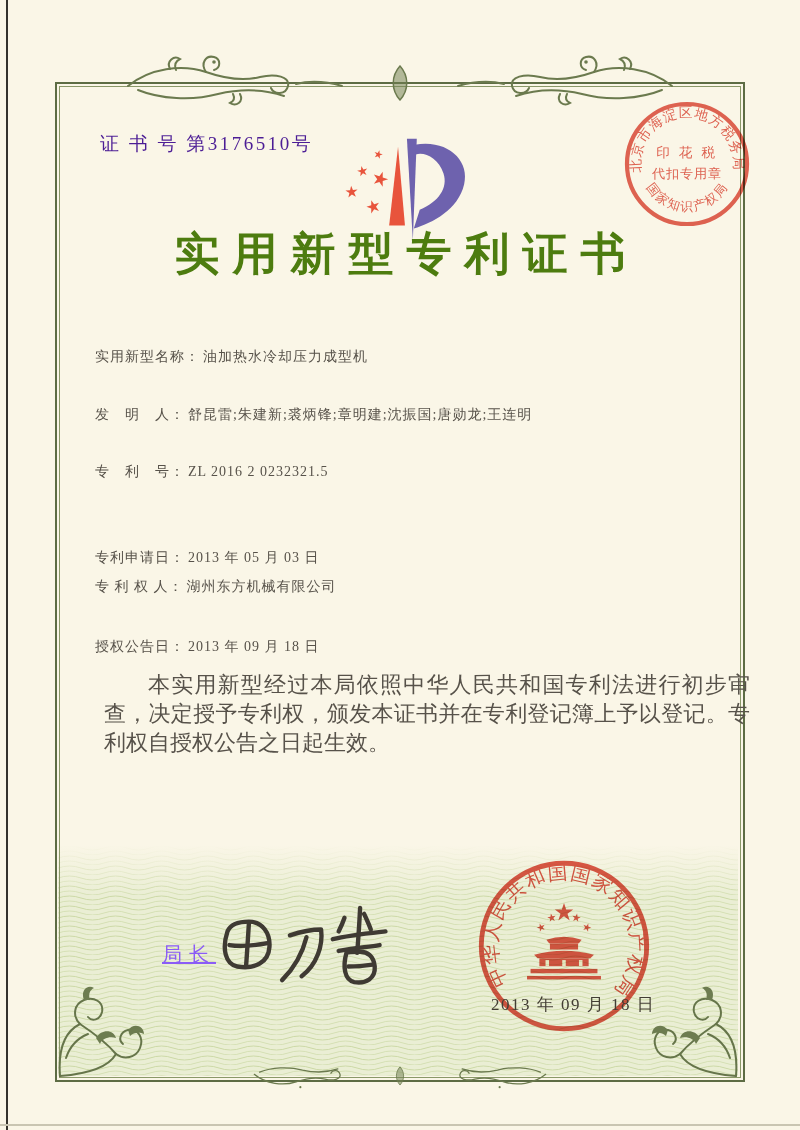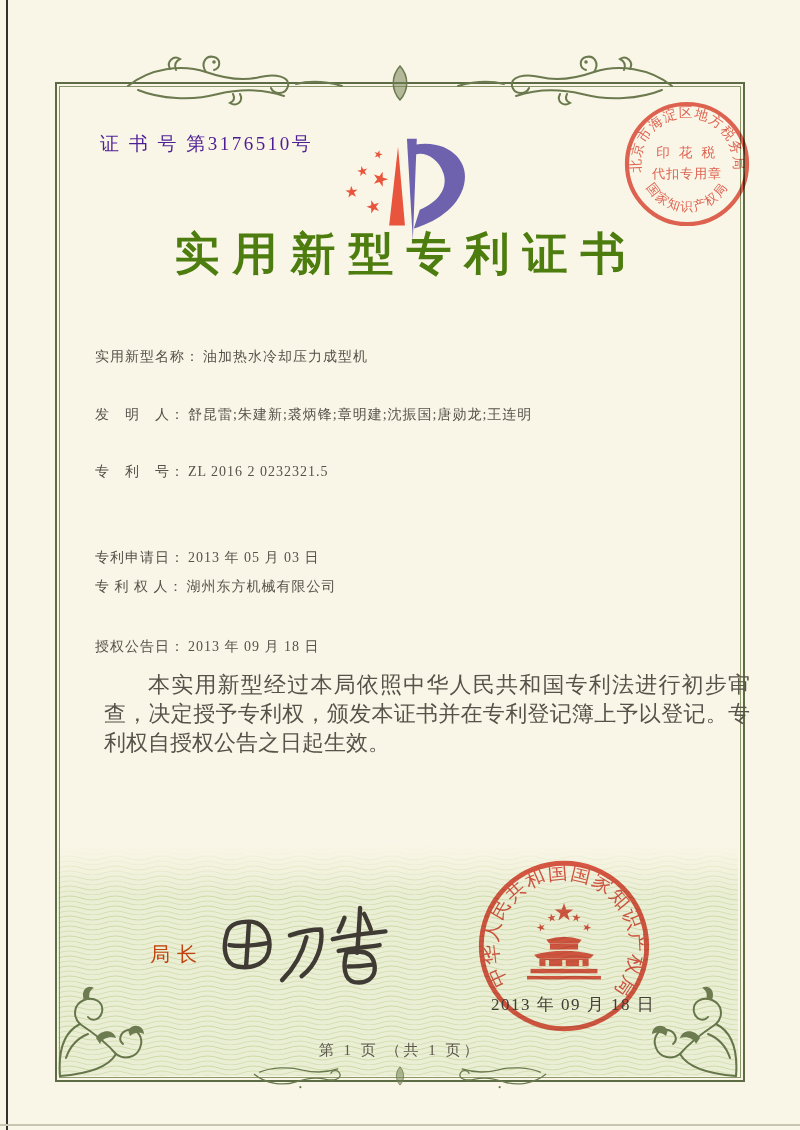--- a/index.html
+++ b/index.html
@@ -13,21 +13,21 @@
   .ornament{position:absolute;pointer-events:none;}
   .cert-no{position:absolute;left:100px;top:131px;font-size:19px;letter-spacing:2.5px;color:#4c1d95;}
   .logo{position:absolute;left:327px;top:138px;}
   .title{position:absolute;left:0;top:224px;width:100%;text-align:center;font-size:45px;
          font-weight:700;letter-spacing:13px;text-indent:13px;color:#4d7c0f;}
   .field{position:absolute;left:95px;font-size:14px;letter-spacing:1px;color:#57524a;white-space:nowrap;}
   .field .value{margin-left:3px;}
   .body-text{position:absolute;left:78px;top:671px;width:646px;font-size:22px;line-height:28.8px;
              text-align:justify;color:#57524a;margin-left:26px;}
   .body-text p{margin:0;text-indent:2em;}
-  .juzhang{position:absolute;left:150px;top:941px;font-size:20px;letter-spacing:7px;color:#c2410c;}
+  .juzhang{position:absolute;left:162px;top:941px;font-size:20px;letter-spacing:7px;color:#8b5cf6;text-decoration:underline;}
   .signature{position:absolute;left:208px;top:897px;}
   .office-seal{position:absolute;left:476px;top:858px;mix-blend-mode:multiply;}
   .tax-seal{position:absolute;left:612px;top:89px;mix-blend-mode:multiply;}
   .seal-date{position:absolute;left:491px;top:993px;font-size:17px;letter-spacing:1.5px;color:#423d33;}
   .footer{position:absolute;left:0;top:1041px;width:100%;text-align:center;font-size:15px;
           letter-spacing:3px;color:#5d584d;}
   svg text{font-family:"Liberation Serif","DejaVu Serif",serif;}
 </style>
 </head>
 <body>
@@ -212,15 +212,14 @@
         <textPath href="#taxTop" startOffset="4" textLength="172" lengthAdjust="spacing">北京市海淀区地方税务局</textPath>
       </text>
       <text font-size="13.5" fill="#dc4434">
         <textPath href="#taxBottom" startOffset="4" textLength="104" lengthAdjust="spacing">国家知识产权局</textPath>
       </text>
       <text x="80" y="73" text-anchor="middle" font-size="14.5" letter-spacing="3" fill="#dc4434">印 花 税</text>
       <text x="80" y="95" text-anchor="middle" font-size="14" letter-spacing="1" fill="#dc4434">代扣专用章</text>
     </g>
   </svg>
 
-  <div class="footer">第 1 页 （共 1 页）</div>
 
 </div>
 
 </body></html>

